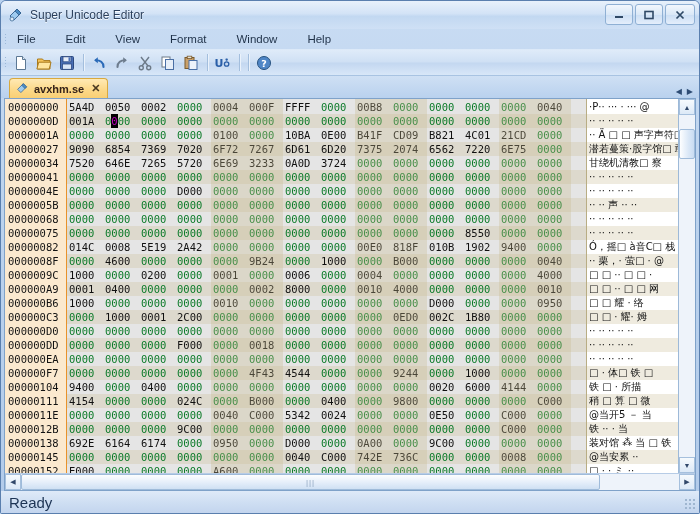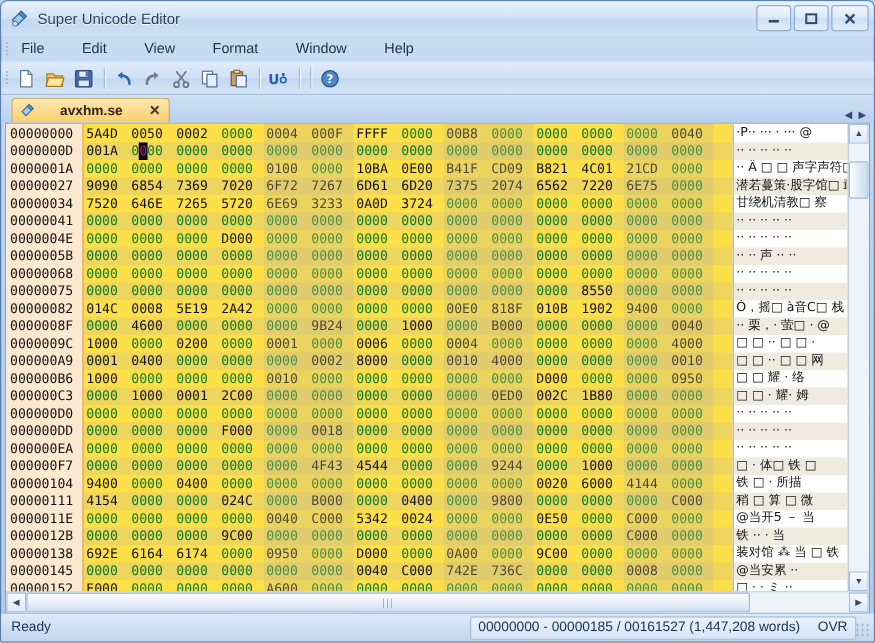--- a/index.html
+++ b/index.html
@@ -88,21 +88,21 @@
   }
   .tb-combo .caret{margin-left:5px;font-size:7px;color:#2b3f5a;}
   
   .tabstrip{
     height:22px;flex:0 0 22px;
     display:flex;align-items:flex-end;
     padding-left:8px;position:relative;
     background:linear-gradient(180deg,#cfe0f4 0%,#b9d1ee 100%);
   }
   .tab{
-    height:19px;display:flex;align-items:center;gap:19px;
+    height:19px;display:flex;align-items:center;gap:5px;
     padding:0 7px 0 6px;
     background:linear-gradient(180deg,#ffe9b4 0%,#fcd98a 55%,#f8cf74 100%);
     border:1px solid #d8a93f;border-bottom:none;
     border-radius:4px 4px 0 0;
     font-size:11px;font-weight:bold;color:#35231a;
     position:relative;z-index:2;
   }
   .tab .tab-icon{width:13px;height:13px;position:relative;}
   .tab .tab-close{font-size:11px;color:#4a3a22;font-weight:bold;margin-left:2px;}
   .tab-arrows{
@@ -130,21 +130,21 @@
     padding-top:1px;
     box-sizing:border-box;
   }
   .col-offset .cell{
     height:14px;line-height:14px;color:#121212;
     padding-left:3px;letter-spacing:0px;white-space:nowrap;
     font-size:10.5px;
   }
   .col-hex{
     flex:1 1 auto;position:relative;overflow:hidden;padding-top:1px;
-    background:#fde047;
+    background:#e5e5e5;
   }
   .hexrow{height:14px;line-height:14px;white-space:nowrap;display:flex;}
   .hexrow.alt{background:rgba(201,190,150,.30);}
   .hc{
     width:36px;text-align:left;padding-left:2px;box-sizing:border-box;
     font-size:10.5px;color:#0a7a28;
   }
   .hc.dark{color:#101010;}
   .bandwrap{position:absolute;inset:0;pointer-events:none;}
   .band{position:absolute;top:0;bottom:0;background:rgba(198,186,144,.32);}
@@ -203,21 +203,21 @@
     color:#8fa6c0;font-size:8px;letter-spacing:1px;
   }
   
   .statusbar{
     height:22px;flex:0 0 22px;
     display:flex;align-items:center;
     padding:0 4px 0 8px;
     background:linear-gradient(180deg,#dfeaf8 0%,#cfdff3 50%,#c3d5ee 100%);
     position:relative;
   }
-  .status-left{font-size:11px;color:#1c3354;flex:1 1 auto;}
+  .status-left{font-size:15px;color:#1c3354;flex:1 1 auto;}
   .status-pane{
     display:flex;align-items:center;gap:14px;
     height:17px;padding:0 6px;margin-right:10px;
     border:1px solid #a9c2e0;border-radius:2px;
     background:linear-gradient(180deg,#e9f1fb,#d7e5f6);
     font-size:11px;color:#16304f;white-space:nowrap;
   }
   .grip{
     position:absolute;right:3px;bottom:3px;width:12px;height:12px;
     background-image:radial-gradient(circle,#9fb6d0 1px,transparent 1px);
@@ -874,20 +874,16 @@
       <div class="hsb-arrow">◀</div>
       <div class="hsb-track">
         <div class="hsb-thumb">|||</div>
       </div>
       <div class="hsb-arrow">▶</div>
     </div>
   </div>
 
   <div class="statusbar">
     <div class="status-left">Ready</div>
-    <div class="status-pane">
-      <span>00000000 - 00000185 / 00161527 (1,447,208 words)</span>
-      <span>OVR</span>
-    </div>
     <div class="grip"></div>
   </div>
 
 </div>
 
 </body></html>

